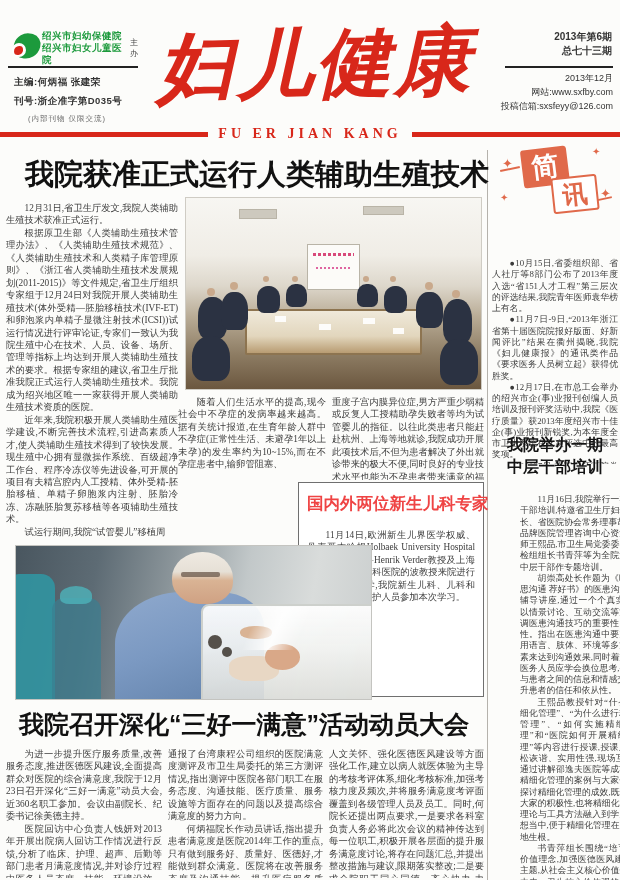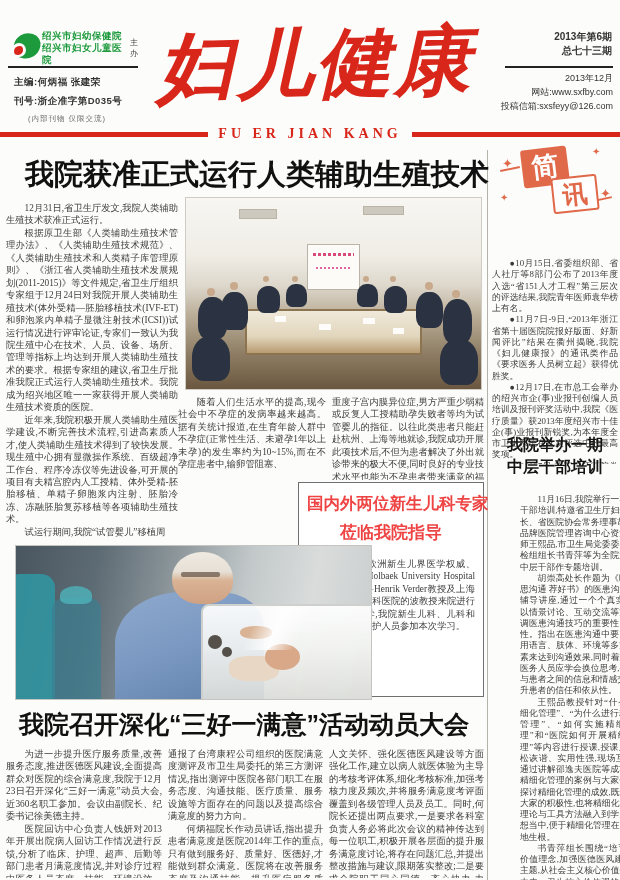--- a/index.html
+++ b/index.html
@@ -221,21 +221,20 @@
 <div class="abs body-text" style="left:178px;top:396px;width:148px;height:84px;">
   <p>随着人们生活水平的提高,现今社会中不孕症的发病率越来越高。据有关统计报道,在生育年龄人群中不孕症(正常性生活、未避孕1年以上未孕)的发生率约为10~15%,而在不孕症患者中,输卵管阻塞、</p>
 </div>
 
 <div class="abs body-text" style="left:332px;top:396px;width:152px;height:84px;">
   <p style="text-indent:0;">重度子宫内膜异位症,男方严重少弱精或反复人工授精助孕失败者等均为试管婴儿的指征。以往此类患者只能赶赴杭州、上海等地就诊,我院成功开展此项技术后,不但为患者解决了外出就诊带来的极大不便,同时良好的专业技术水平也能为不孕患者带来满意的福音。</p>
 </div>
 
 <div class="abs box2" style="left:298px;top:482px;width:186px;height:215px;padding:10px 8px 6px 8px;">
   <div class="box2-title" style="font-size:16.5px;">国内外两位新生儿科专家</div>
-  <div class="box2-title" style="font-size:17px;margin-top:6px;">莅临我院指导</div>
   <div class="body-text" style="margin-top:14px;">
     <p>11月14日,欧洲新生儿界医学权威、丹麦哥本哈根Holbaek University Hospital的新生儿专家科Henrik Verder教授及上海复旦大学附属儿科医院的波教授来院进行学术指导和讲学,我院新生儿科、儿科和产科的60多名医护人员参加本次学习。</p>
   </div>
 </div>
 
 <div class="abs newborn-photo" style="left:15px;top:545px;width:357px;height:155px;">
   <div class="np-teal"></div>
   <div class="np-teal2"></div>
   <div class="np-cap"></div>
   <div class="np-gown"></div>

